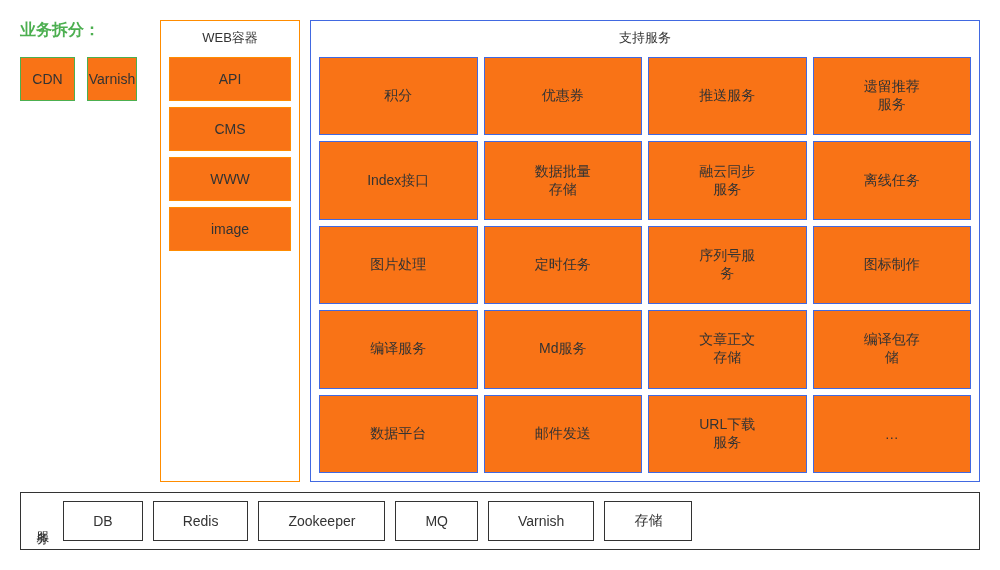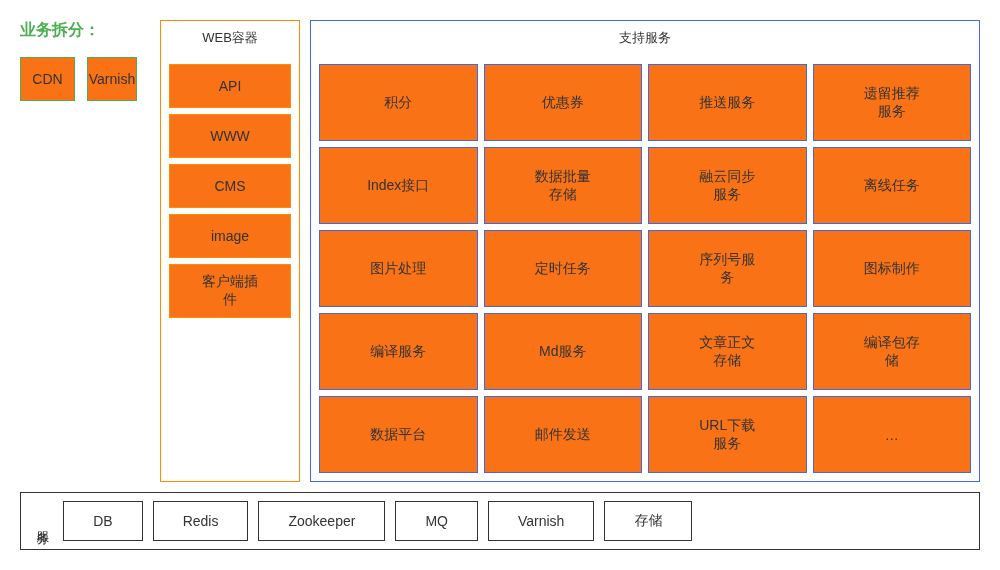--- a/index.html
+++ b/index.html
@@ -65,21 +65,21 @@
       width: 140px;
       flex-shrink: 0;
       display: flex;
       flex-direction: column;
       gap: 6px;
     }
 
     .section-title {
       text-align: center;
       font-size: 13px;
-      margin-bottom: 11px;
+      margin-bottom: 4px;
     }
 
     
     .support-section {
       border: 1.5px solid #4169E1;
       padding: 8px;
       flex: 1;
       display: flex;
       flex-direction: column;
       gap: 6px;
@@ -157,24 +157,23 @@
       <div class="business-label">业务拆分：</div>
       <div class="cdn-varnish-row">
         <div class="box box-green" style="width:55px;">CDN</div>
         <div class="box box-green" style="width:50px;">Varnish</div>
       </div>
     </div>
 
     <div class="web-container-section">
       <div class="section-title">WEB容器</div>
       <div class="box box-orange">API</div>
+      <div class="box box-orange">CMS</div>
       <div class="box box-orange">WWW</div>
-      <div class="box box-orange">CMS</div>
       <div class="box box-orange">image</div>
-      <div class="box box-orange" style="min-height:52px;">客户端插<br>件</div>
     </div>
 
     <div class="support-section">
       <div class="section-title">支持服务</div>
       <div class="support-grid">
 
         <div class="box box-blue">积分</div>
         <div class="box box-blue">优惠券</div>
         <div class="box box-blue">推送服务</div>
         <div class="box box-blue" style="min-height:52px;">遗留推荐<br>服务</div>

